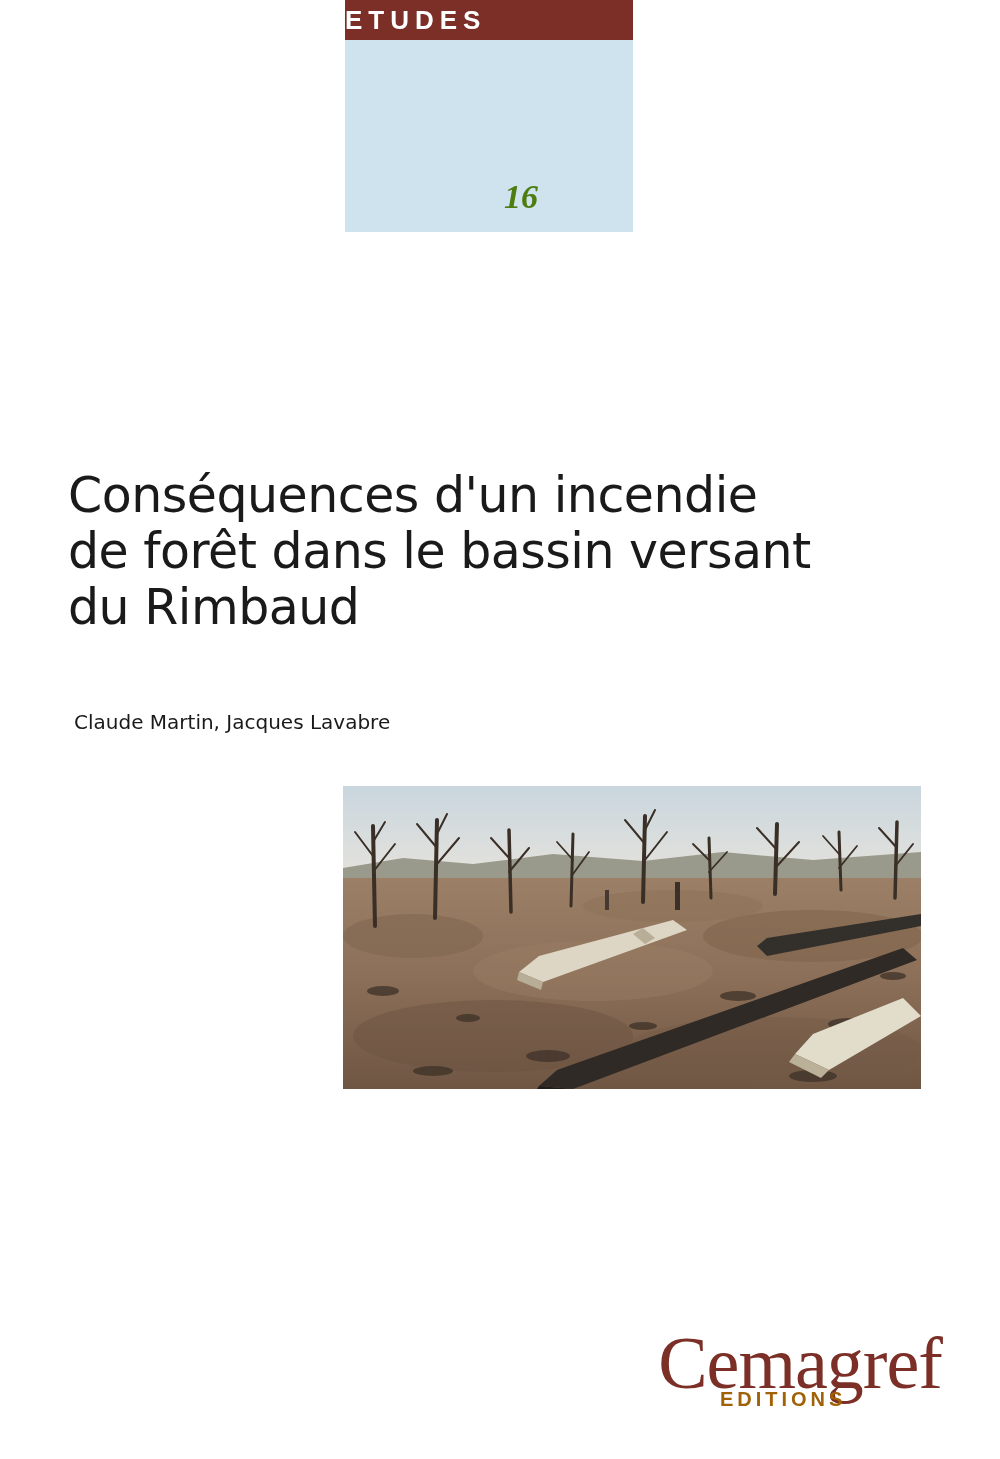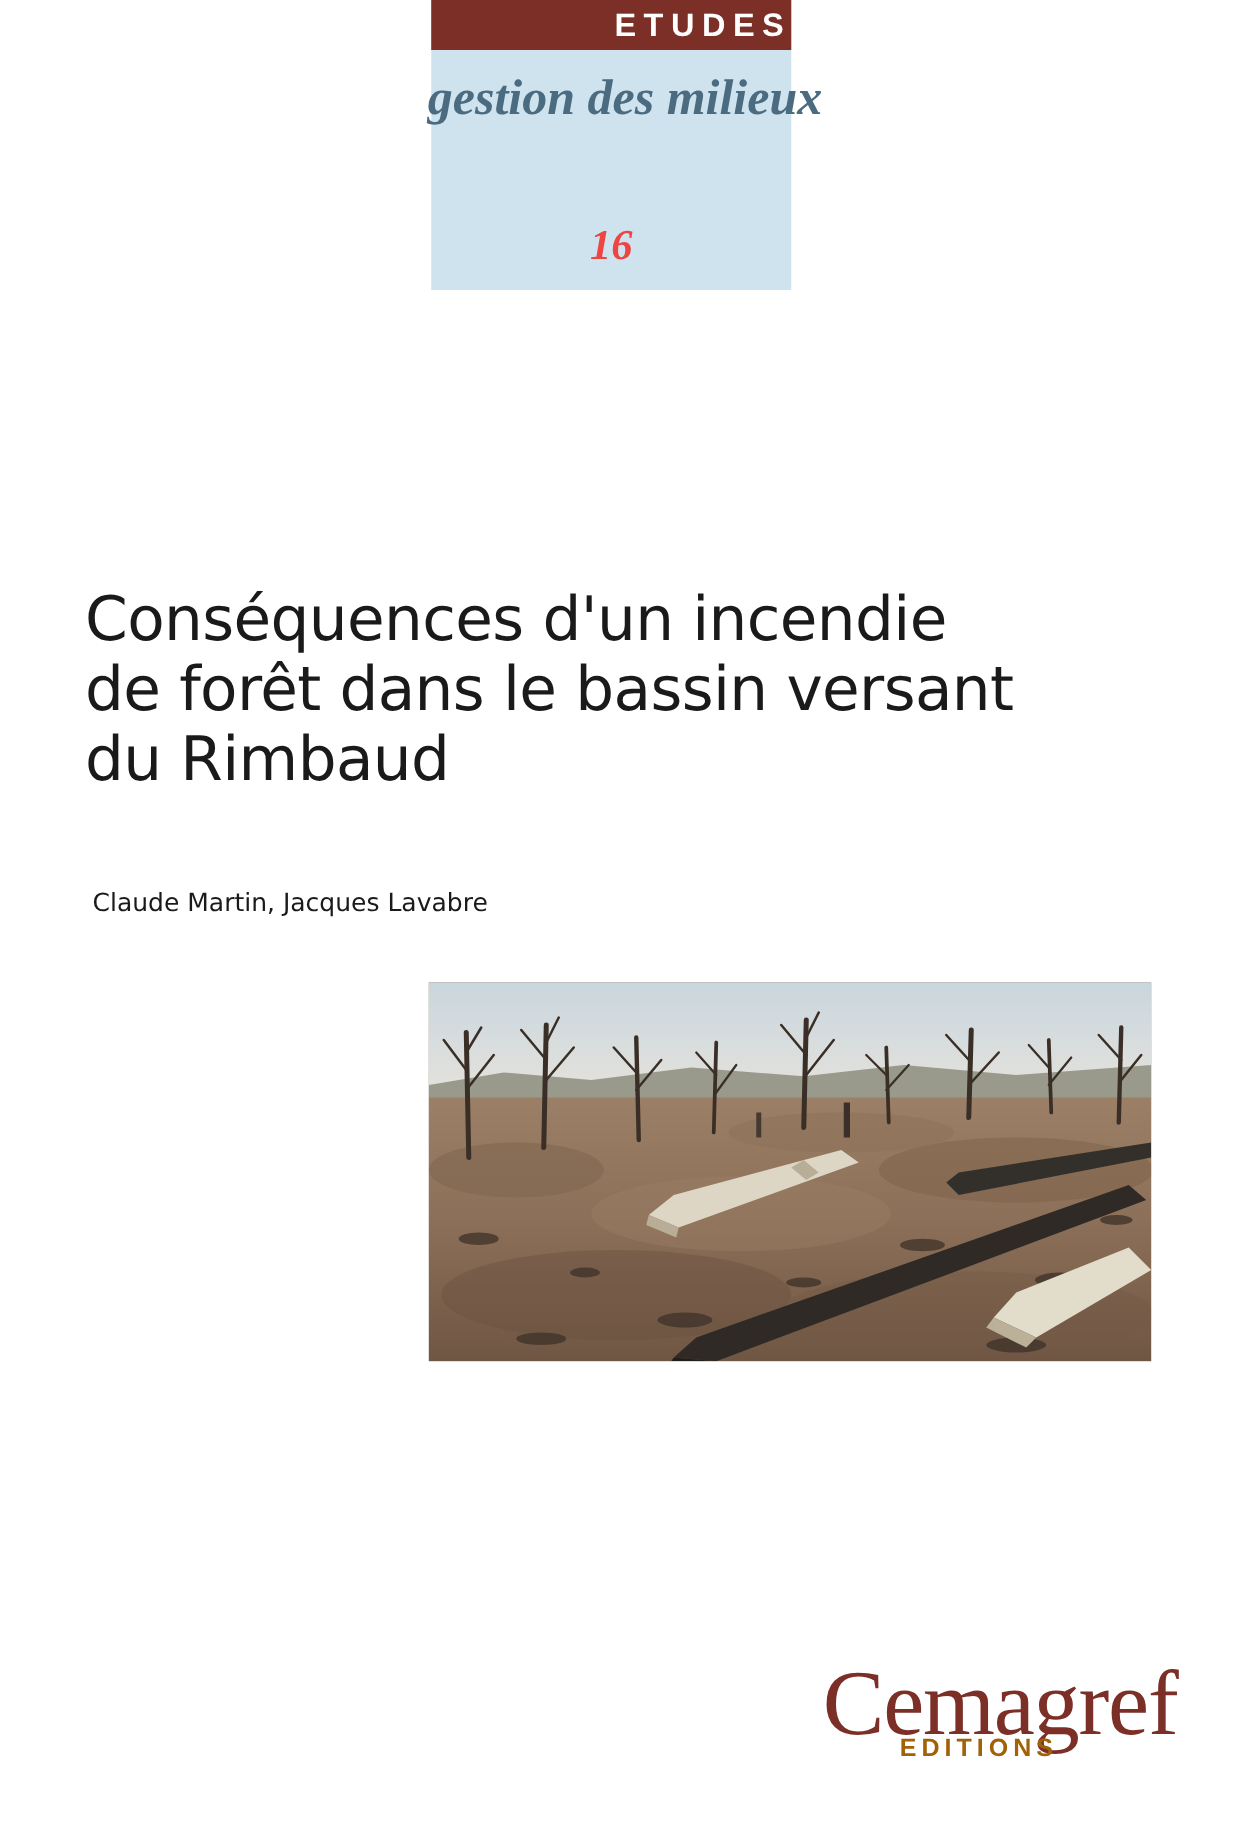--- a/index.html
+++ b/index.html
@@ -39,21 +39,21 @@
     height: 40px;
     background: #7b2f26;
   }
   .etudes-label {
     position: absolute;
     left: 345px;
     top: 0px;
     width: 288px;
     height: 40px;
     line-height: 40px;
-    text-align: right;
+    text-align: left;
     color: #ffffff;
     font-size: 26px;
     font-weight: bold;
     letter-spacing: 6px;
     font-family: "Liberation Sans", sans-serif;
   }
   .series-title {
     position: absolute;
     left: 0;
     top: 52px;
@@ -65,25 +65,26 @@
     font-size: 40px;
     line-height: 52px;
     font-family: "Liberation Serif", serif;
   }
   .series-number {
     position: absolute;
     left: 345px;
     top: 178px;
     width: 288px;
     text-align: center;
-    color: #ef4444;
+    color: #4d7c0f;
     font-style: italic;
     font-weight: bold;
     font-size: 34px;
     font-family: "Liberation Serif", serif;
+    padding-left: 32px;
   }
 
   
   .title-block {
     position: absolute;
     left: 55px;
     top: 455px;
     width: 830px;
   }
   .book-title {
@@ -142,21 +143,20 @@
   }
 </style>
 </head>
 <body>
 
 <div class="header-block">
   <div class="series-band"></div>
   <div class="etudes-bar"></div>
   <div class="etudes-label">ETUDES</div>
   <div class="series-title">
-    <div>gestion des milieux</div>
   </div>
   <div class="series-number">16</div>
 </div>
 
 <div class="title-block">
   <h1 class="book-title">
     <span>Conséquences d'un incendie</span><br>
     <span>de forêt dans le bassin versant</span><br>
     <span>du Rimbaud</span>
   </h1>

